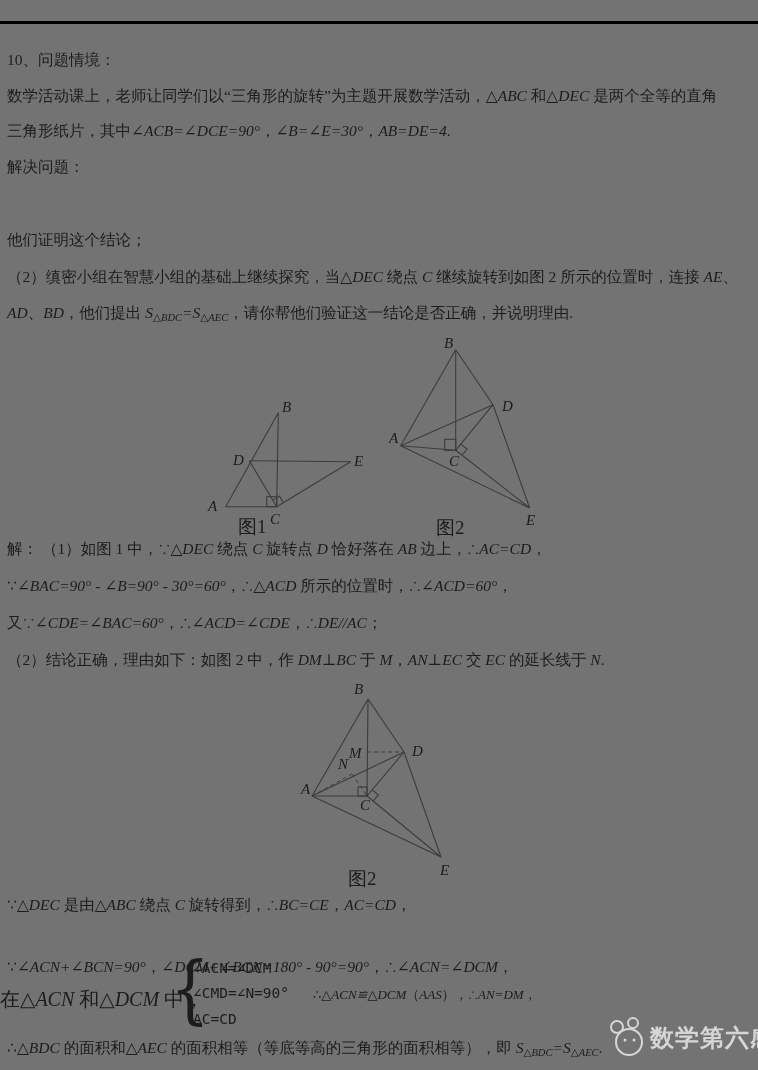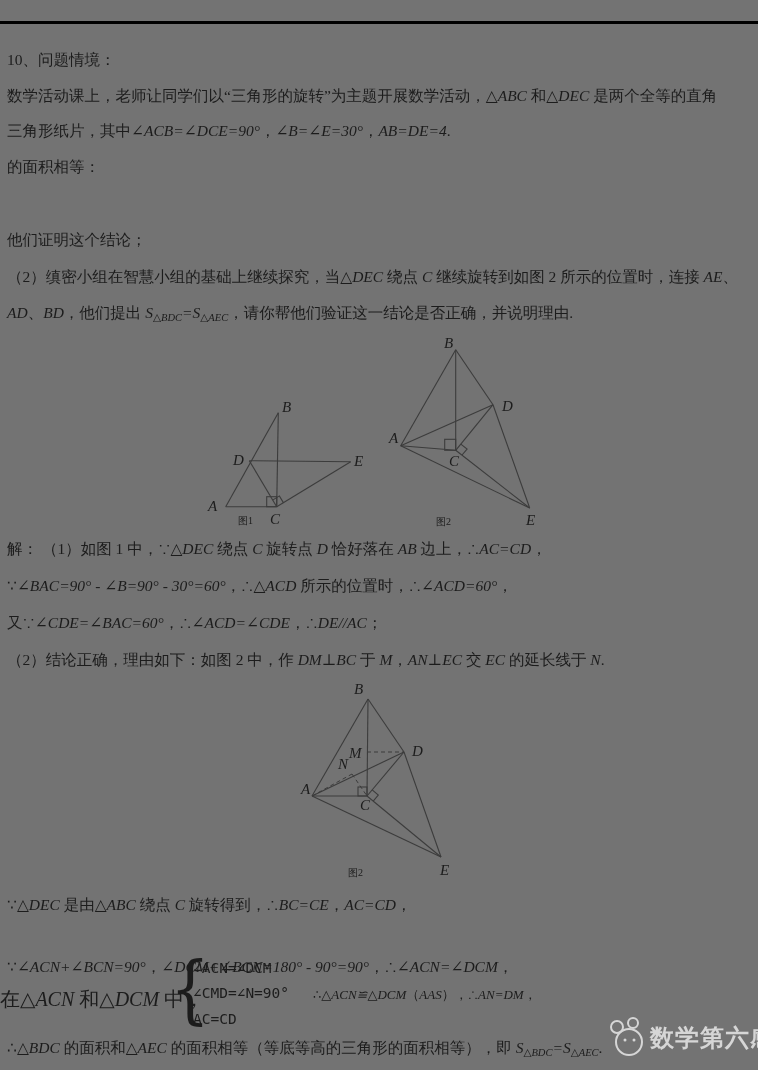--- a/index.html
+++ b/index.html
@@ -4,21 +4,21 @@
 <style>
   html,body{margin:0;padding:0;background:#ffffff;}
   .page{position:relative;width:758px;height:1070px;background:#737373;overflow:hidden;
         font-family:"Liberation Serif","DejaVu Serif",serif;color:#1c1c1c;}
   .rule{position:absolute;left:0;top:21px;width:758px;height:3px;background:#000;}
   .tl{position:absolute;left:7px;white-space:nowrap;font-size:15.5px;line-height:19px;}
   .seg-c{font-family:"Liberation Serif","DejaVu Serif",serif;}
   .seg-m{font-family:"Liberation Serif","DejaVu Serif",serif;font-style:italic;margin-top:36px;}
   .seg-s{font-family:"Liberation Serif","DejaVu Serif",serif;font-style:italic;
          font-size:10.5px;vertical-align:-3px;}
-  .cap{position:absolute;font-size:10px;white-space:nowrap;}
+  .cap{position:absolute;font-size:19px;white-space:nowrap;}
   .figsvg{position:absolute;}
   .flabel{font-family:"Liberation Serif","DejaVu Serif",serif;font-style:italic;
           font-size:15px;fill:#1c1c1c;}
   .fline{stroke:#3c3c3c;stroke-width:1.1;fill:none;}
   .fdash{stroke:#3c3c3c;stroke-width:1;fill:none;stroke-dasharray:4 3;}
   .sys-intro{position:absolute;left:0;top:986px;white-space:nowrap;font-size:20px;}
   .sys-brace{position:absolute;left:170px;top:951px;font-size:74px;line-height:76px;
              font-family:"DejaVu Serif",serif;transform:scaleX(0.85);transform-origin:left top;}
   .sys-eq{position:absolute;left:193px;white-space:nowrap;
           font-family:"DejaVu Sans Mono",monospace;font-size:14.5px;}
@@ -31,21 +31,21 @@
 </head>
 <body>
 
 <div class="page">
 
   <div class="rule"></div>
 
   <div class="tl" style="top:50px"><span class="seg-c">10、问题情境：</span></div>
   <div class="tl" style="top:86px"><span class="seg-c">数学活动课上，老师让同学们以“三角形的旋转”为主题开展数学活动，</span><span class="seg-m">△ABC</span><span class="seg-c"> 和</span><span class="seg-m">△DEC</span><span class="seg-c"> 是两个全等的直角</span></div>
   <div class="tl" style="top:121px"><span class="seg-c">三角形纸片，其中</span><span class="seg-m">∠ACB=∠DCE=90°</span><span class="seg-c">，</span><span class="seg-m">∠B=∠E=30°</span><span class="seg-c">，</span><span class="seg-m">AB=DE=4</span><span class="seg-c">.</span></div>
-  <div class="tl" style="top:157px"><span class="seg-c">的面积相等：</span></div>
+  <div class="tl" style="top:157px"><span class="seg-c">解决问题：</span></div>
   <div class="tl" style="top:230px"><span class="seg-c">他们证明这个结论；</span></div>
   <div class="tl" style="top:267px"><span class="seg-c">（2）缜密小组在智慧小组的基础上继续探究，当</span><span class="seg-m">△DEC</span><span class="seg-c"> 绕点 </span><span class="seg-m">C</span><span class="seg-c"> 继续旋转到如图 2 所示的位置时，连接 </span><span class="seg-m">AE</span><span class="seg-c">、</span></div>
   <div class="tl" style="top:303px"><span class="seg-m">AD</span><span class="seg-c">、</span><span class="seg-m">BD</span><span class="seg-c">，他们提出 </span><span class="seg-m">S</span><span class="seg-s">△BDC</span><span class="seg-m">=</span><span class="seg-m">S</span><span class="seg-s">△AEC</span><span class="seg-c">，请你帮他们验证这一结论是否正确，并说明理由.</span></div>
 
   <svg class="figsvg" style="left:193px;top:396px" width="185" height="140">
     <g>
       <line class="fline" x1="32.7" y1="110.7" x2="85.3" y2="16.7"></line>
       <line class="fline" x1="32.7" y1="110.7" x2="83.7" y2="110.7"></line>
       <line class="fline" x1="85.3" y1="16.7" x2="83.7" y2="110.7"></line>
       <line class="fline" x1="56.3" y1="64.7" x2="157.7" y2="65.7"></line>

